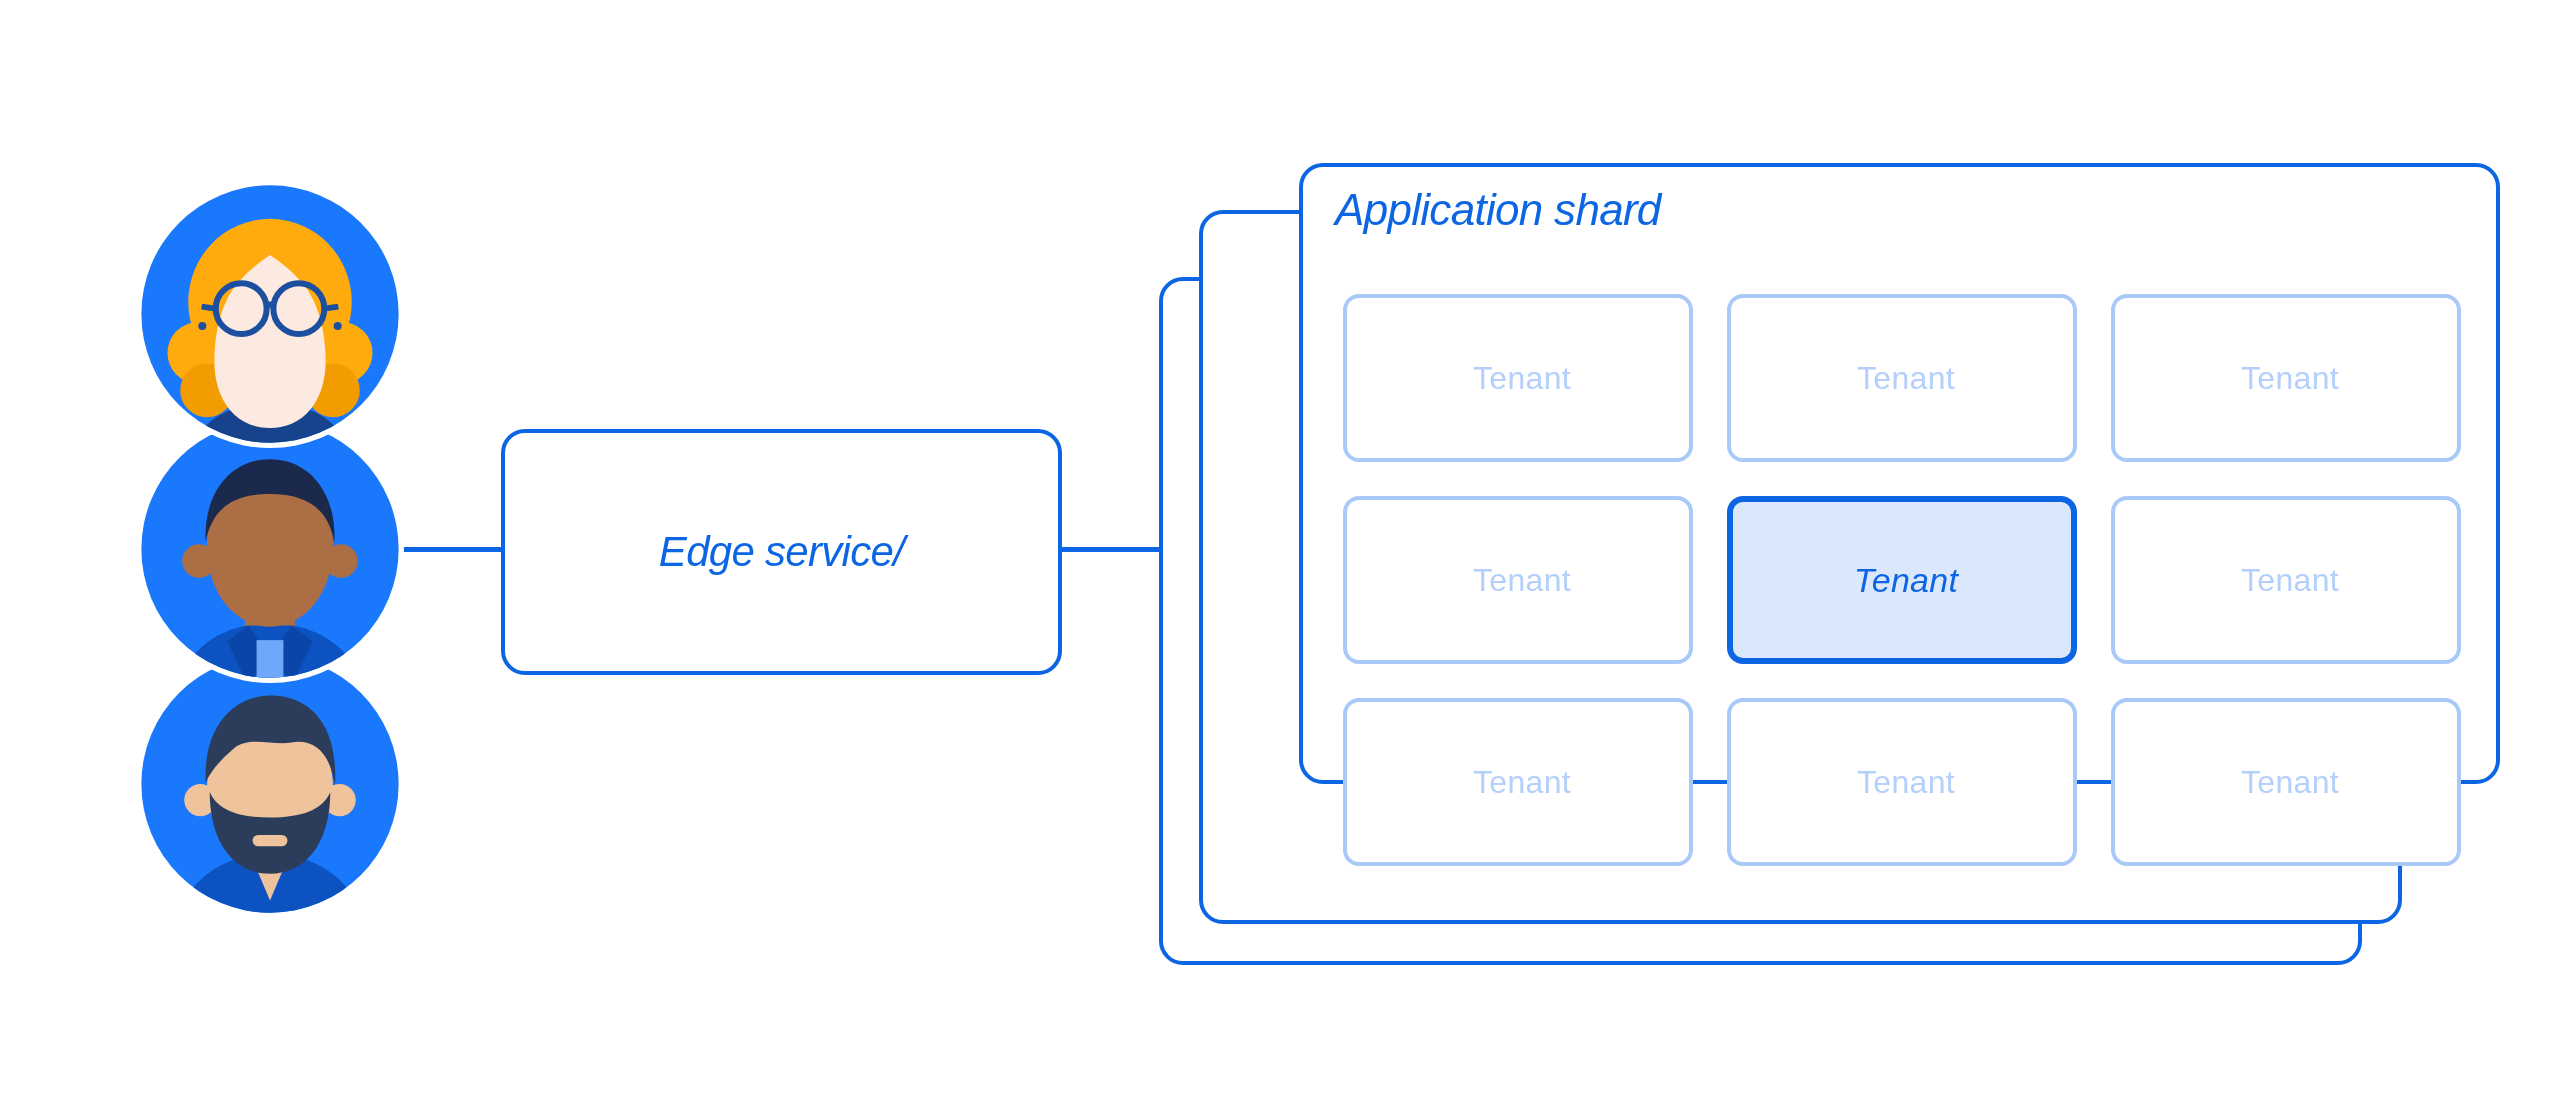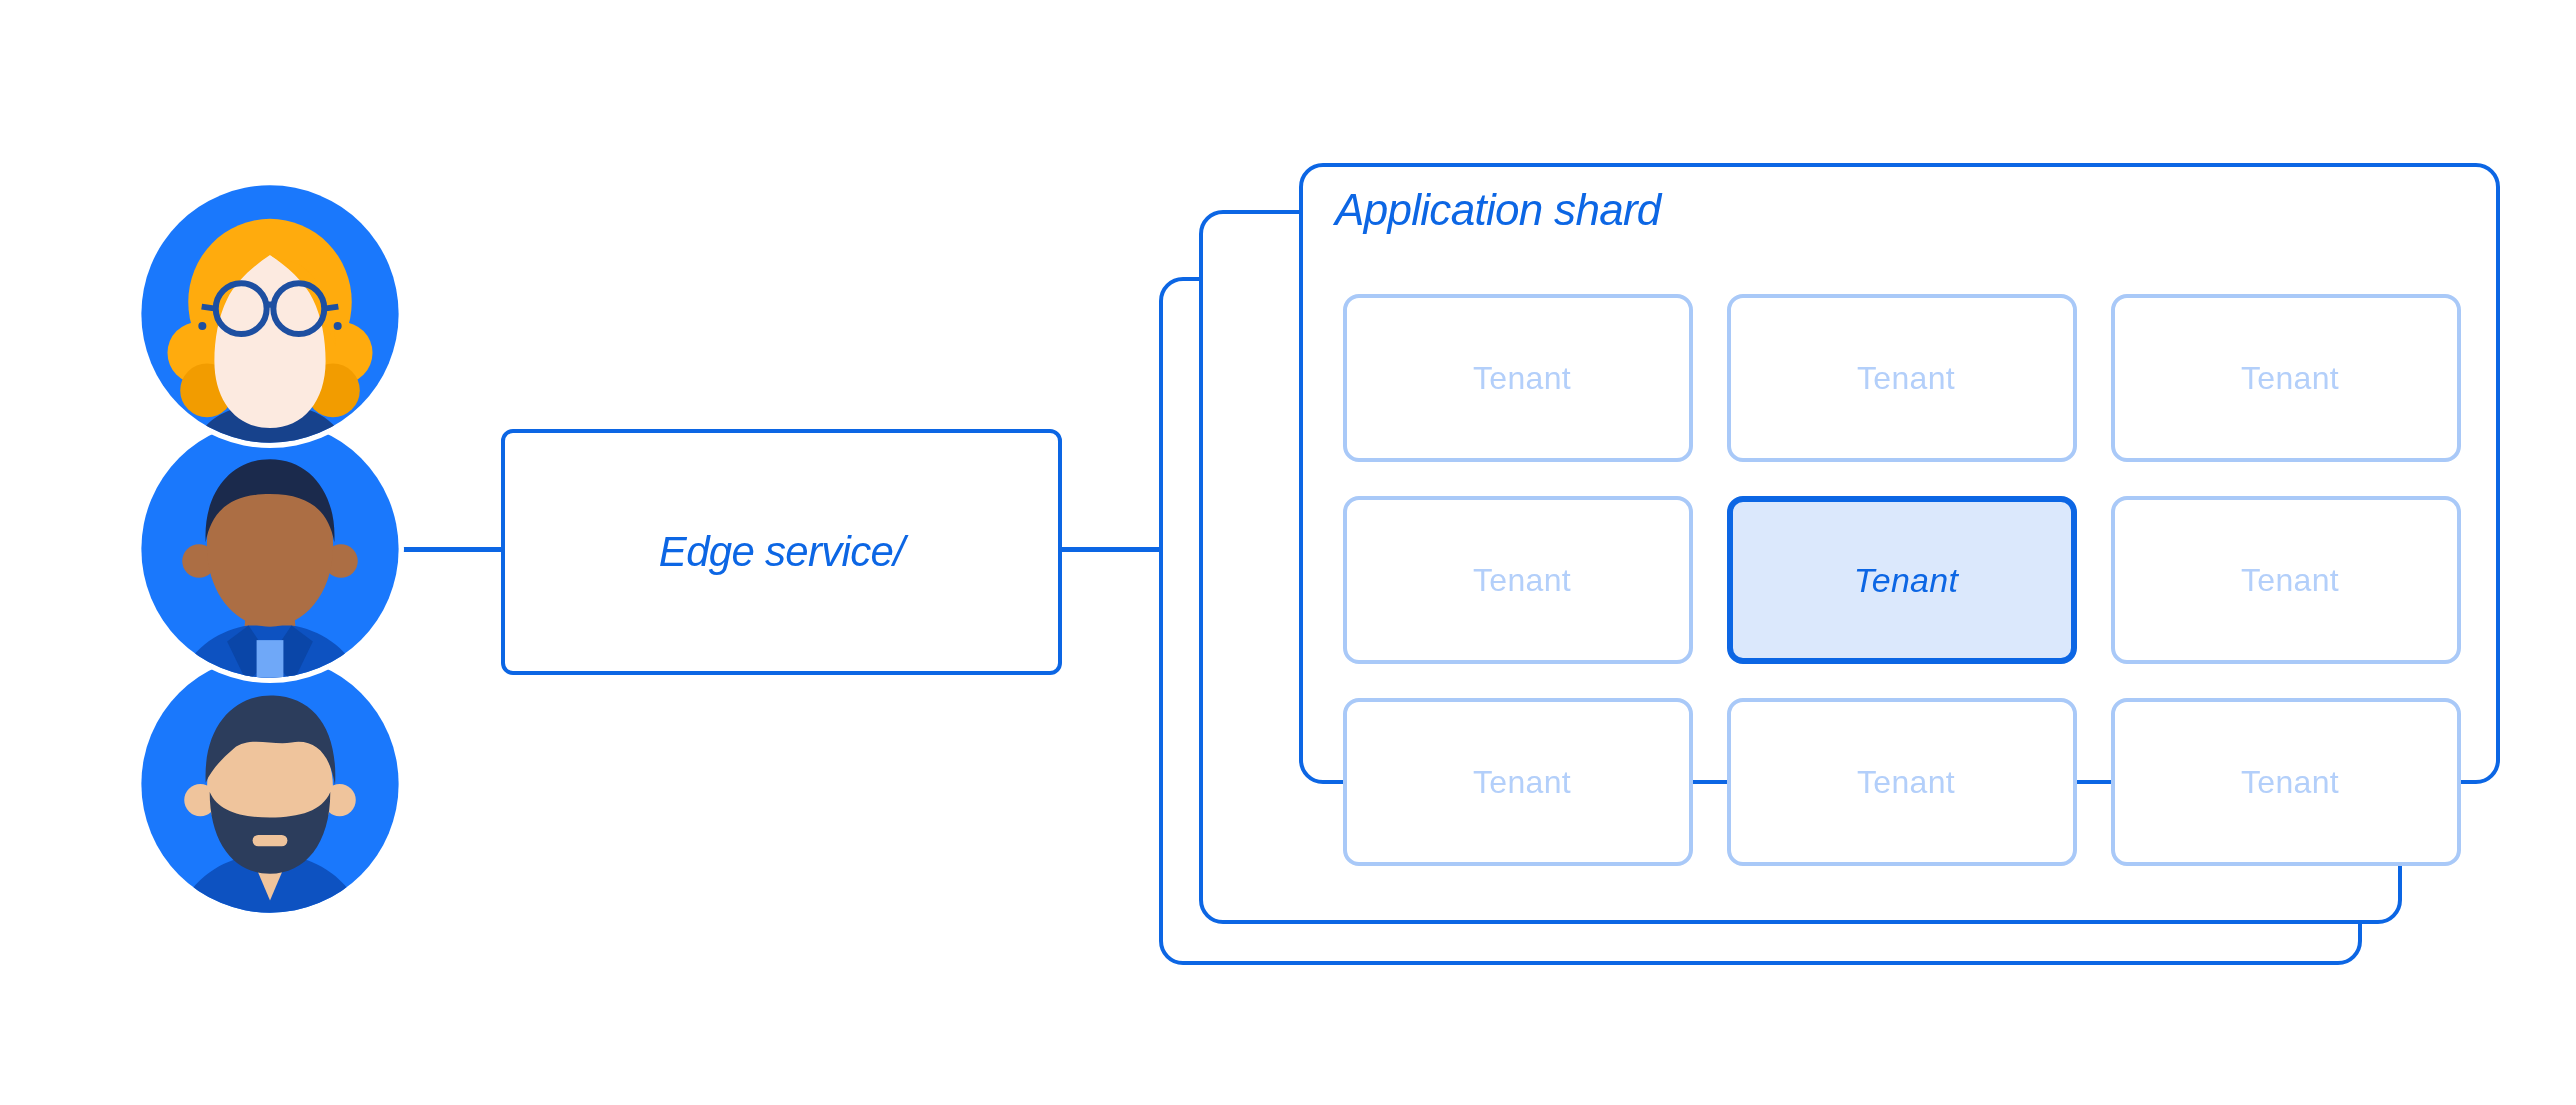--- a/index.html
+++ b/index.html
@@ -26,21 +26,21 @@
   .avatar-bottom{left:136px;top:650px;z-index:31;}
 
   
   .connector{position:absolute;height:5.4px;background:var(--accent);z-index:10;}
   .connector-left{left:394px;top:547px;width:109px;}
   .connector-right{left:1057px;top:547px;width:105px;}
 
   
   .edge-box{
     position:absolute;left:501px;top:429px;width:561px;height:246px;
-    box-sizing:border-box;border:4.7px solid var(--accent);border-radius:12px;
+    box-sizing:border-box;border:4.7px solid var(--accent);border-radius:24px;
     background:#fff;z-index:20;
     display:flex;flex-direction:column;align-items:center;justify-content:center;
   }
   .edge-line{
     font-size:42px;line-height:56px;font-style:italic;font-weight:500;
     color:var(--accent);text-align:center;letter-spacing:-0.7px;white-space:nowrap;
   }
 
   
   .card{

